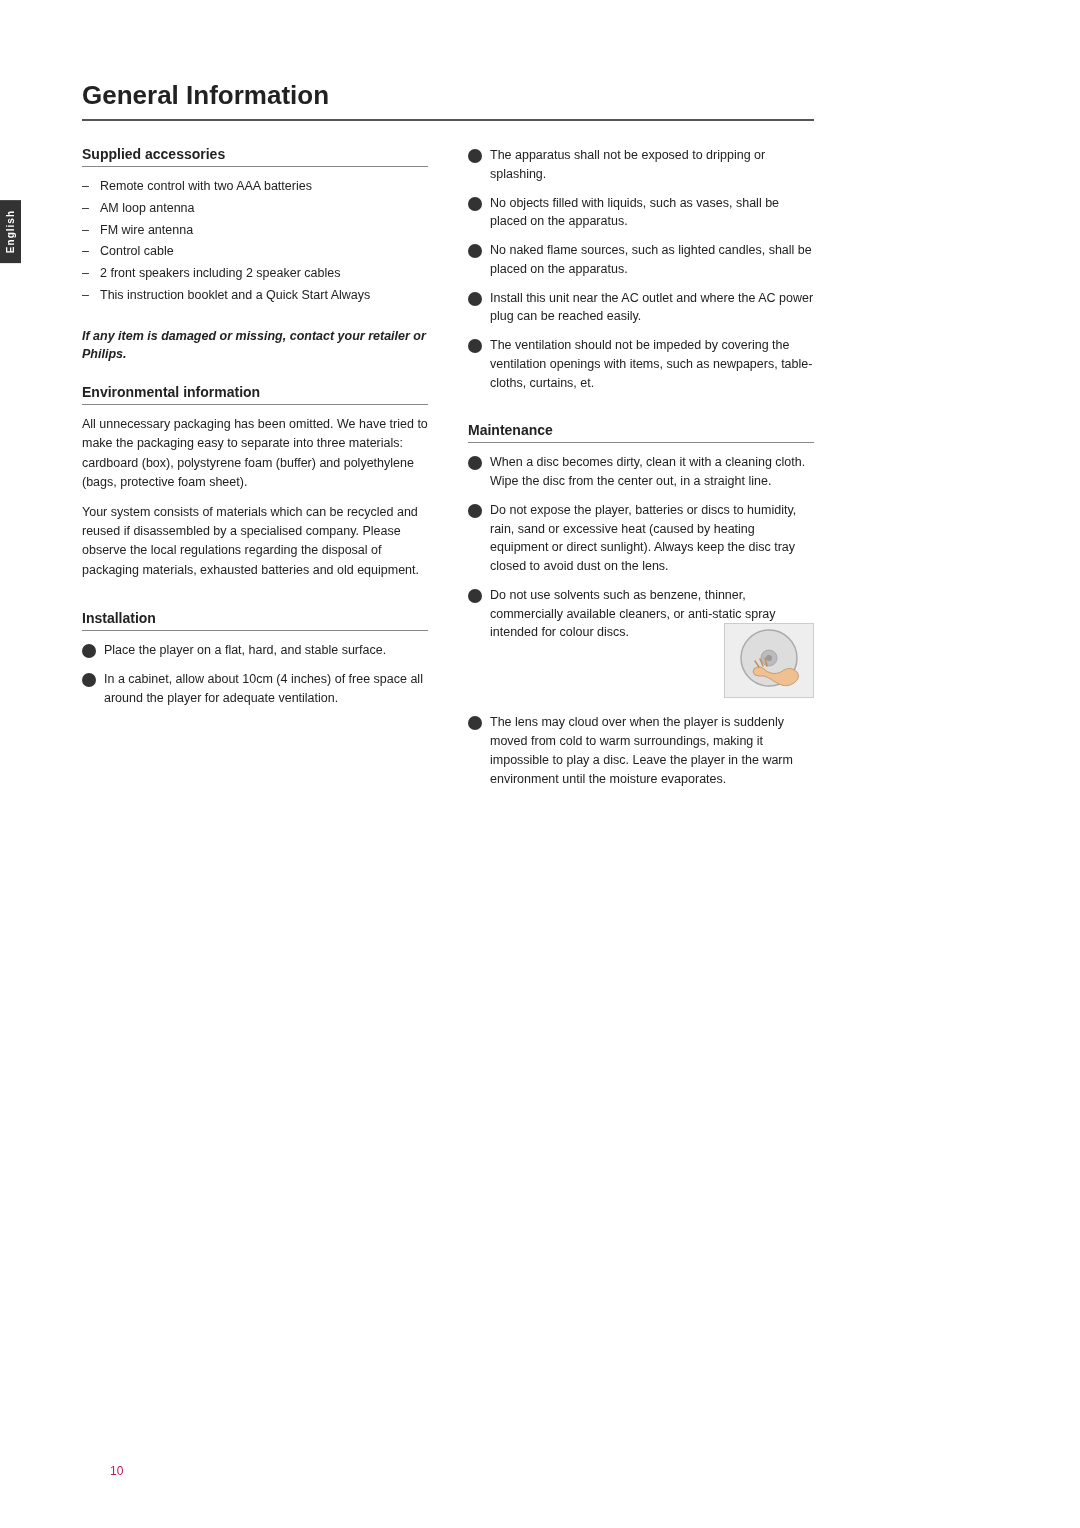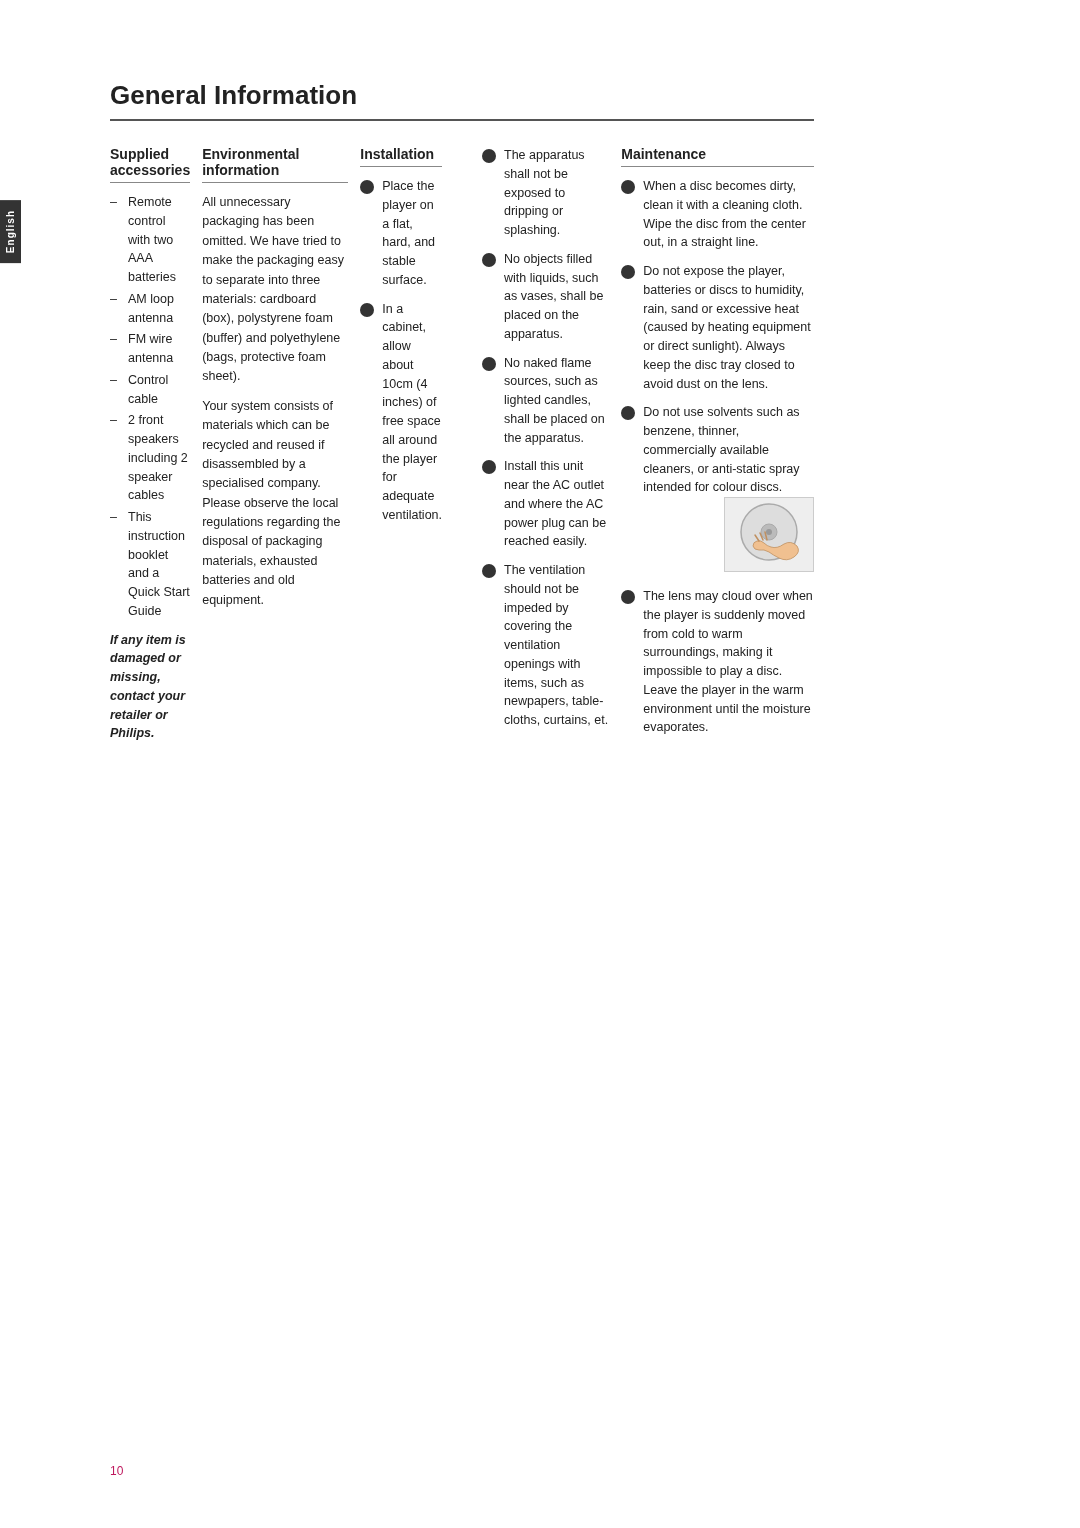--- a/index.html
+++ b/index.html
@@ -8,21 +8,21 @@
       min-height: 1528px;
       background: #ffffff;
       font-family: Arial, Helvetica, sans-serif;
       font-size: 13px;
       color: #222;
       position: relative;
     }
     .page {
       width: 904px;
       min-height: 1528px;
-      padding: 80px 90px 80px 110px;
+      padding: 80px 90px 80px 82px;
       position: relative;
     }
     .english-tab {
       position: absolute;
       left: 0;
       top: 200px;
       background: #333;
       color: #fff;
       font-size: 10px;
       writing-mode: vertical-rl;
@@ -38,21 +38,22 @@
       padding-bottom: 8px;
       margin-bottom: 25px;
     }
     .two-col {
       display: grid;
       grid-template-columns: 1fr 1fr;
       gap: 0 40px;
     }
     .left-col, .right-col {
       display: flex;
-      gap: 12px;
+      flex-direction: column;
+      gap: 0;
     }
     .section {
       margin-bottom: 20px;
     }
     .section-title {
       font-size: 14px;
       font-weight: bold;
       border-bottom: 1px solid #888;
       padding-bottom: 4px;
       margin-bottom: 10px;
@@ -71,21 +72,21 @@
     }
     .list-dash li::before {
       content: "–";
       position: absolute;
       left: 0;
     }
     .notice-text {
       font-style: italic;
       font-weight: bold;
       font-size: 12.5px;
-      margin-top: 10px;
+      margin-top: 22px;
       margin-bottom: 0;
       line-height: 1.5;
     }
     .body-text {
       font-size: 12.5px;
       line-height: 1.55;
       margin-bottom: 10px;
     }
     .bullet-list {
       list-style: none;
@@ -149,21 +150,21 @@
     <div class="left-col">
 
       <div class="section">
         <div class="section-title">Supplied accessories</div>
         <ul class="list-dash">
           <li>Remote control with two AAA batteries</li>
           <li>AM loop antenna</li>
           <li>FM wire antenna</li>
           <li>Control cable</li>
           <li>2 front speakers including 2 speaker cables</li>
-          <li>This instruction booklet and a Quick Start Guide</li>
+          <li>This instruction booklet and a Quick Start Always</li>
         </ul>
         <p class="notice-text">If any item is damaged or missing, contact your retailer or Philips.</p>
       </div>
 
       <div class="section">
         <div class="section-title">Environmental information</div>
         <p class="body-text">All unnecessary packaging has been omitted. We have tried to make the packaging easy to separate into three materials: cardboard (box), polystyrene foam (buffer) and polyethylene (bags, protective foam sheet).</p>
         <p class="body-text">Your system consists of materials which can be recycled and reused if disassembled by a specialised company. Please observe the local regulations regarding the disposal of packaging materials, exhausted batteries and old equipment.</p>
       </div>
 

